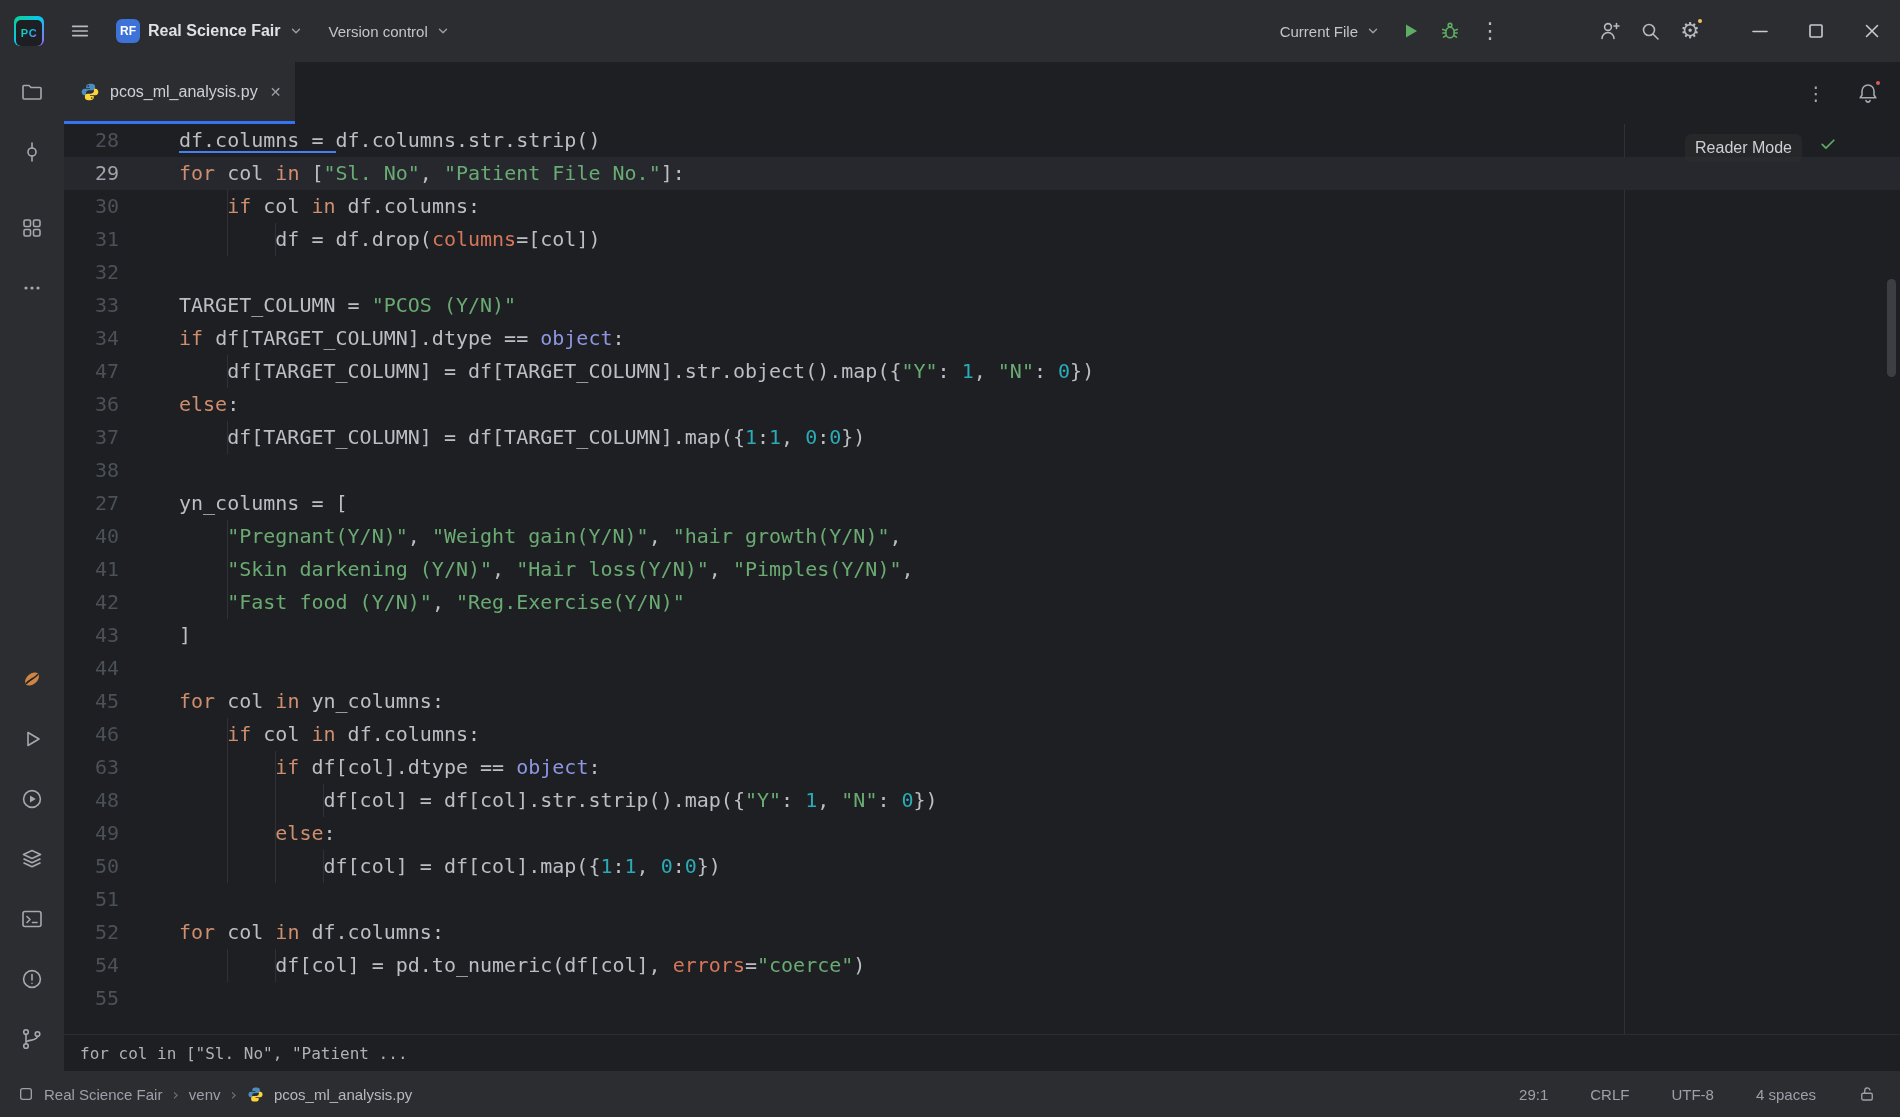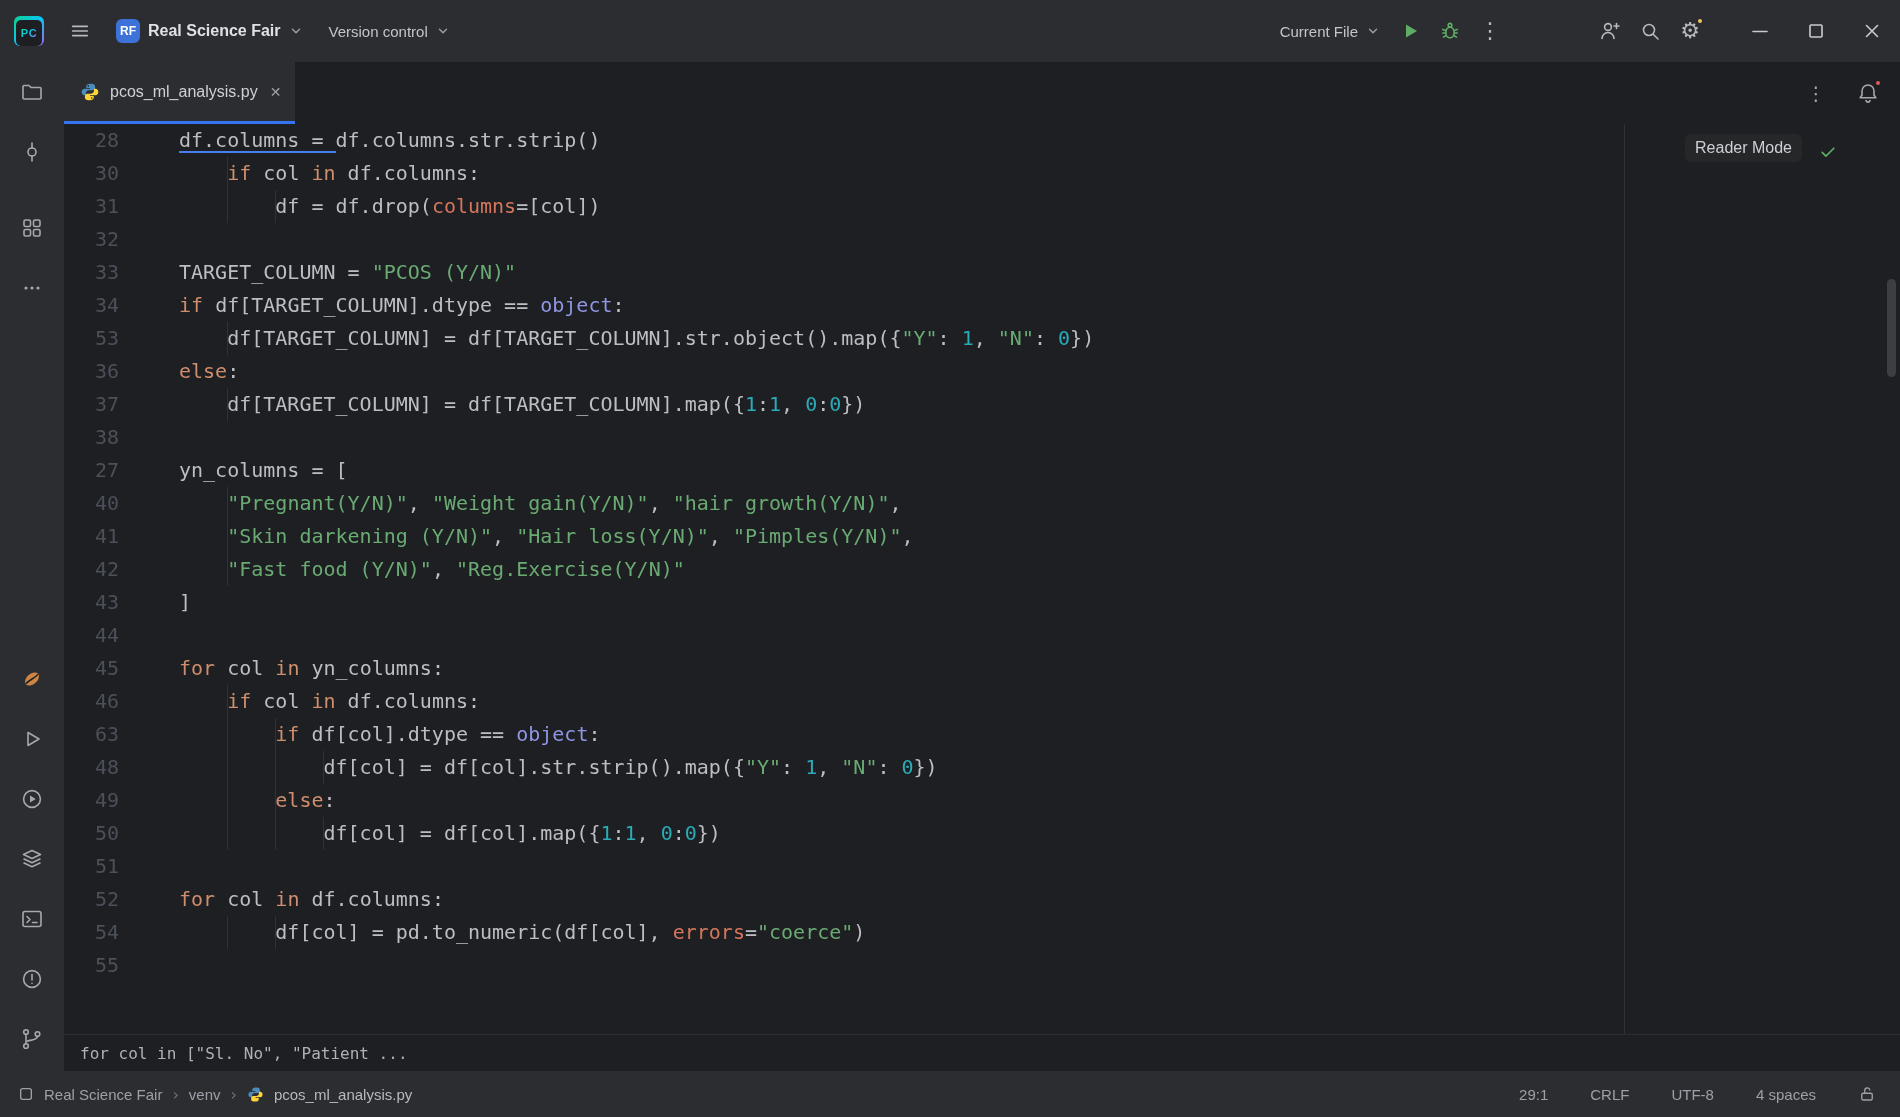--- a/index.html
+++ b/index.html
@@ -66,21 +66,21 @@
   .code-line.current .gutter{color:#a1a3ab}
   .code{flex:1;white-space:pre;position:relative;color:#bcbec4}
   .guide{position:absolute;top:0;bottom:0;width:1px;background:#2e3135}
   .link-line{position:absolute;bottom:4px;height:2px;background:#467ff2}
   .tk-d{color:#bcbec4}
   .tk-k{color:var(--keyword,#cf8e6d)}
   .tk-s{color:var(--string,#6aab73)}
   .tk-n{color:var(--number,#2aacb8)}
   .tk-a{color:var(--named-arg,#d5765b)}
   .tk-b{color:var(--builtin,#8f96e3)}
-  .reader-chip{position:absolute;top:10px;right:62px;display:flex;align-items:flex-end;gap:16px;
+  .reader-chip{position:absolute;top:10px;right:62px;display:flex;align-items:flex-start;gap:16px;
     font-family:"Liberation Sans",sans-serif}
   .reader-label{font-size:16px;color:#ced0d6;padding:5px 10px;border-radius:6px;background:rgba(43,45,48,.55)}
   .scroll-thumb{position:absolute;right:4px;top:155px;width:9px;height:98px;border-radius:5px;
     background:#55585f;opacity:.55;cursor:pointer}
 
   
   .contextbar{height:37px;flex:0 0 37px;display:flex;align-items:center;padding:0 16px;
     border-top:1px solid #2b2d30;font-family:"DejaVu Sans Mono",monospace;font-size:16px;
     color:#aeb1b6;background:#1e1f22;white-space:pre;cursor:pointer}
 
@@ -293,20 +293,24 @@
         </div>
       </div>
 
       <div class="editor">
         <div class="margin-line"></div>
         <div>
             <div class="code-line">
               <span class="gutter">28</span>
               <span class="code"><span class="tk-d">df.columns = df.columns.str.strip()</span><i class="link-line" style="left: 0ch; width: 13ch;"></i></span>
             </div>
+            <div class="code-line current">
+              <span class="gutter">29</span>
+              <span class="code"><span class="tk-k">for</span><span class="tk-d"> col </span><span class="tk-k">in</span><span class="tk-d"> [</span><span class="tk-s">"Sl. No"</span><span class="tk-d">, </span><span class="tk-s">"Patient File No."</span><span class="tk-d">]:</span></span>
+            </div>
             <div class="code-line">
               <span class="gutter">30</span>
               <span class="code"><i class="guide" style="left: 4ch;"></i><span class="tk-d">    </span><span class="tk-k">if</span><span class="tk-d"> col </span><span class="tk-k">in</span><span class="tk-d"> df.columns:</span></span>
             </div>
             <div class="code-line">
               <span class="gutter">31</span>
               <span class="code"><i class="guide" style="left: 4ch;"></i><i class="guide" style="left: 8ch;"></i><span class="tk-d">        df = df.drop(</span><span class="tk-a">columns</span><span class="tk-d">=[col])</span></span>
             </div>
             <div class="code-line">
               <span class="gutter">32</span>
@@ -314,21 +318,21 @@
             </div>
             <div class="code-line">
               <span class="gutter">33</span>
               <span class="code"><span class="tk-d">TARGET_COLUMN = </span><span class="tk-s">"PCOS (Y/N)"</span></span>
             </div>
             <div class="code-line">
               <span class="gutter">34</span>
               <span class="code"><span class="tk-k">if</span><span class="tk-d"> df[TARGET_COLUMN].dtype == </span><span class="tk-b">object</span><span class="tk-d">:</span></span>
             </div>
             <div class="code-line">
-              <span class="gutter">53</span>
+              <span class="gutter">47</span>
               <span class="code"><i class="guide" style="left: 4ch;"></i><span class="tk-d">    df[TARGET_COLUMN] = df[TARGET_COLUMN].str.object().map({</span><span class="tk-s">"Y"</span><span class="tk-d">: </span><span class="tk-n">1</span><span class="tk-d">, </span><span class="tk-s">"N"</span><span class="tk-d">: </span><span class="tk-n">0</span><span class="tk-d">})</span></span>
             </div>
             <div class="code-line">
               <span class="gutter">36</span>
               <span class="code"><span class="tk-k">else</span><span class="tk-d">:</span></span>
             </div>
             <div class="code-line">
               <span class="gutter">37</span>
               <span class="code"><i class="guide" style="left: 4ch;"></i><span class="tk-d">    df[TARGET_COLUMN] = df[TARGET_COLUMN].map({</span><span class="tk-n">1</span><span class="tk-d">:</span><span class="tk-n">1</span><span class="tk-d">, </span><span class="tk-n">0</span><span class="tk-d">:</span><span class="tk-n">0</span><span class="tk-d">})</span></span>
             </div>

